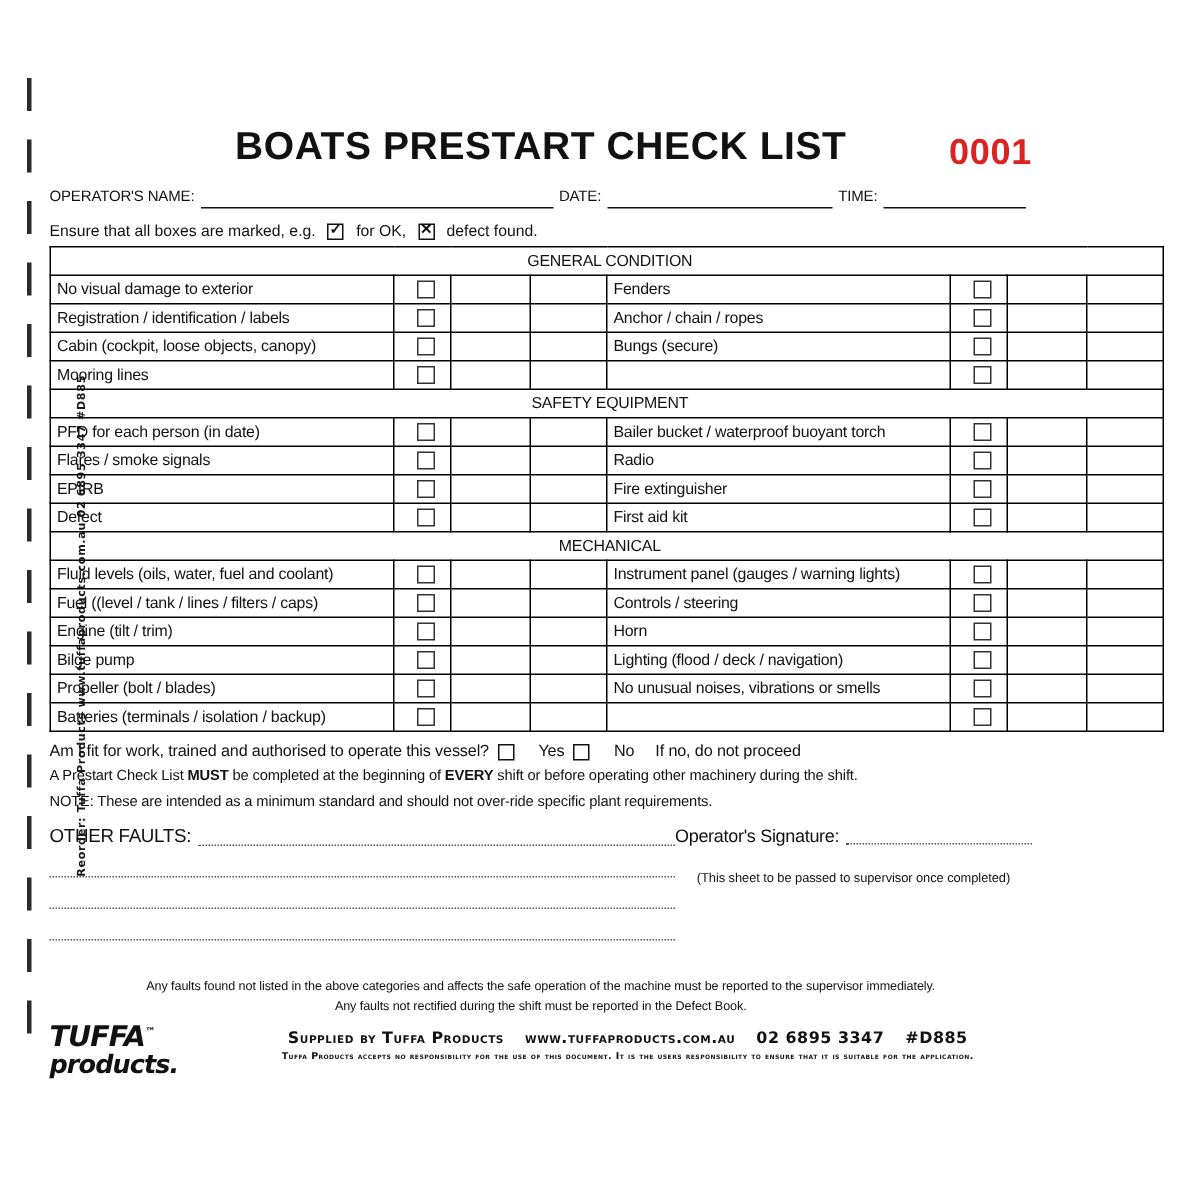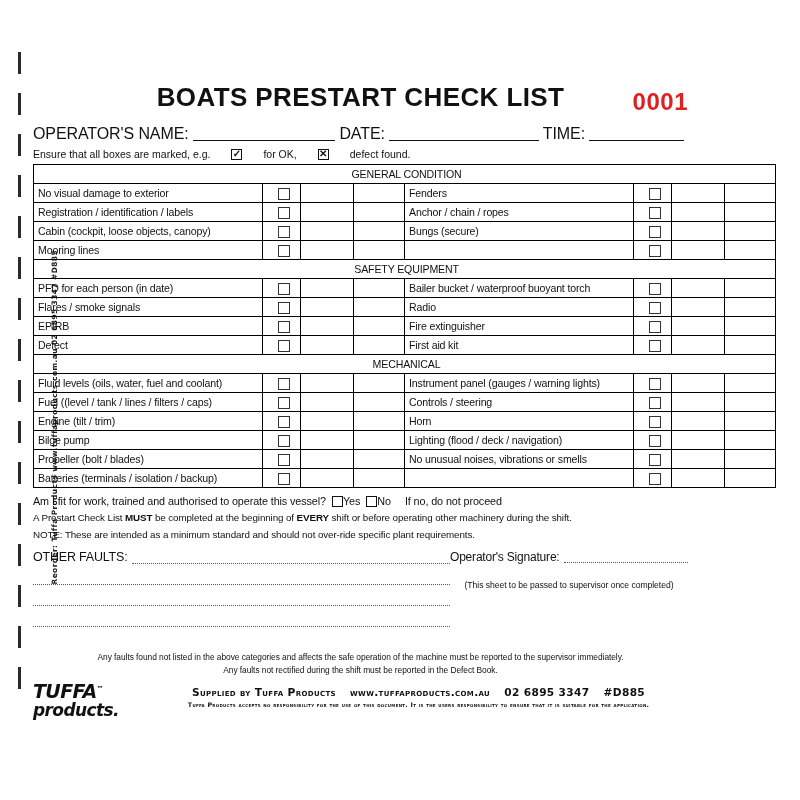--- a/index.html
+++ b/index.html
@@ -64,43 +64,43 @@
     right:0; top:28px;
     font-size:24px;
     font-weight:bold;
     color:#dd2222;
     letter-spacing:.5px;
   }
 
   
   .operator-line{
     display:flex;
-    align-items:center;
-    font-size:16px;
+    align-items:flex-start;
+    font-size:10px;
     margin-top:14px;
     height:16px;
     letter-spacing:-.1px;
   }
   .field-label{ white-space:nowrap; padding-bottom:1px; }
   .rule{
     border-bottom:1.2px solid #111;
     height:13px;
     margin:0 4px;
   }
   .rule.name  { flex:1 1 auto; }
   .rule.date  { width:150px; flex:0 0 150px; }
   .rule.time  { width:95px;  flex:0 0 95px; }
 
   .ensure-line{
     font-size:10.5px;
     margin-top:6px;
     margin-bottom:4px;
     display:flex;
     align-items:center;
-    gap:21px;
+    gap:8px;
   }
   .mini-box{
     display:inline-flex;
     align-items:center; justify-content:center;
     width:11px; height:11px;
     border:1.3px solid #111;
     font-size:10px;
     line-height:1;
     font-weight:bold;
     vertical-align:middle;
@@ -161,21 +161,21 @@
     align-items:center;
     gap:6px;
     letter-spacing:-.1px;
   }
   .decl-box{
     display:inline-block;
     width:11px; height:11px;
     border:1.6px solid #111;
     vertical-align:middle;
   }
-  .decl-opt{ display:inline-flex; align-items:center; gap:0;justify-content:center; }
+  .decl-opt{ display:inline-flex; align-items:center; gap:16px;justify-content:center; }
   .decl-tail{ margin-left:8px; }
 
   .note-line{
     font-size:9.8px;
     margin-top:4px;
     letter-spacing:-.1px;
     line-height:1.35;
   }
   .note-line b{ font-weight:bold; }
 

